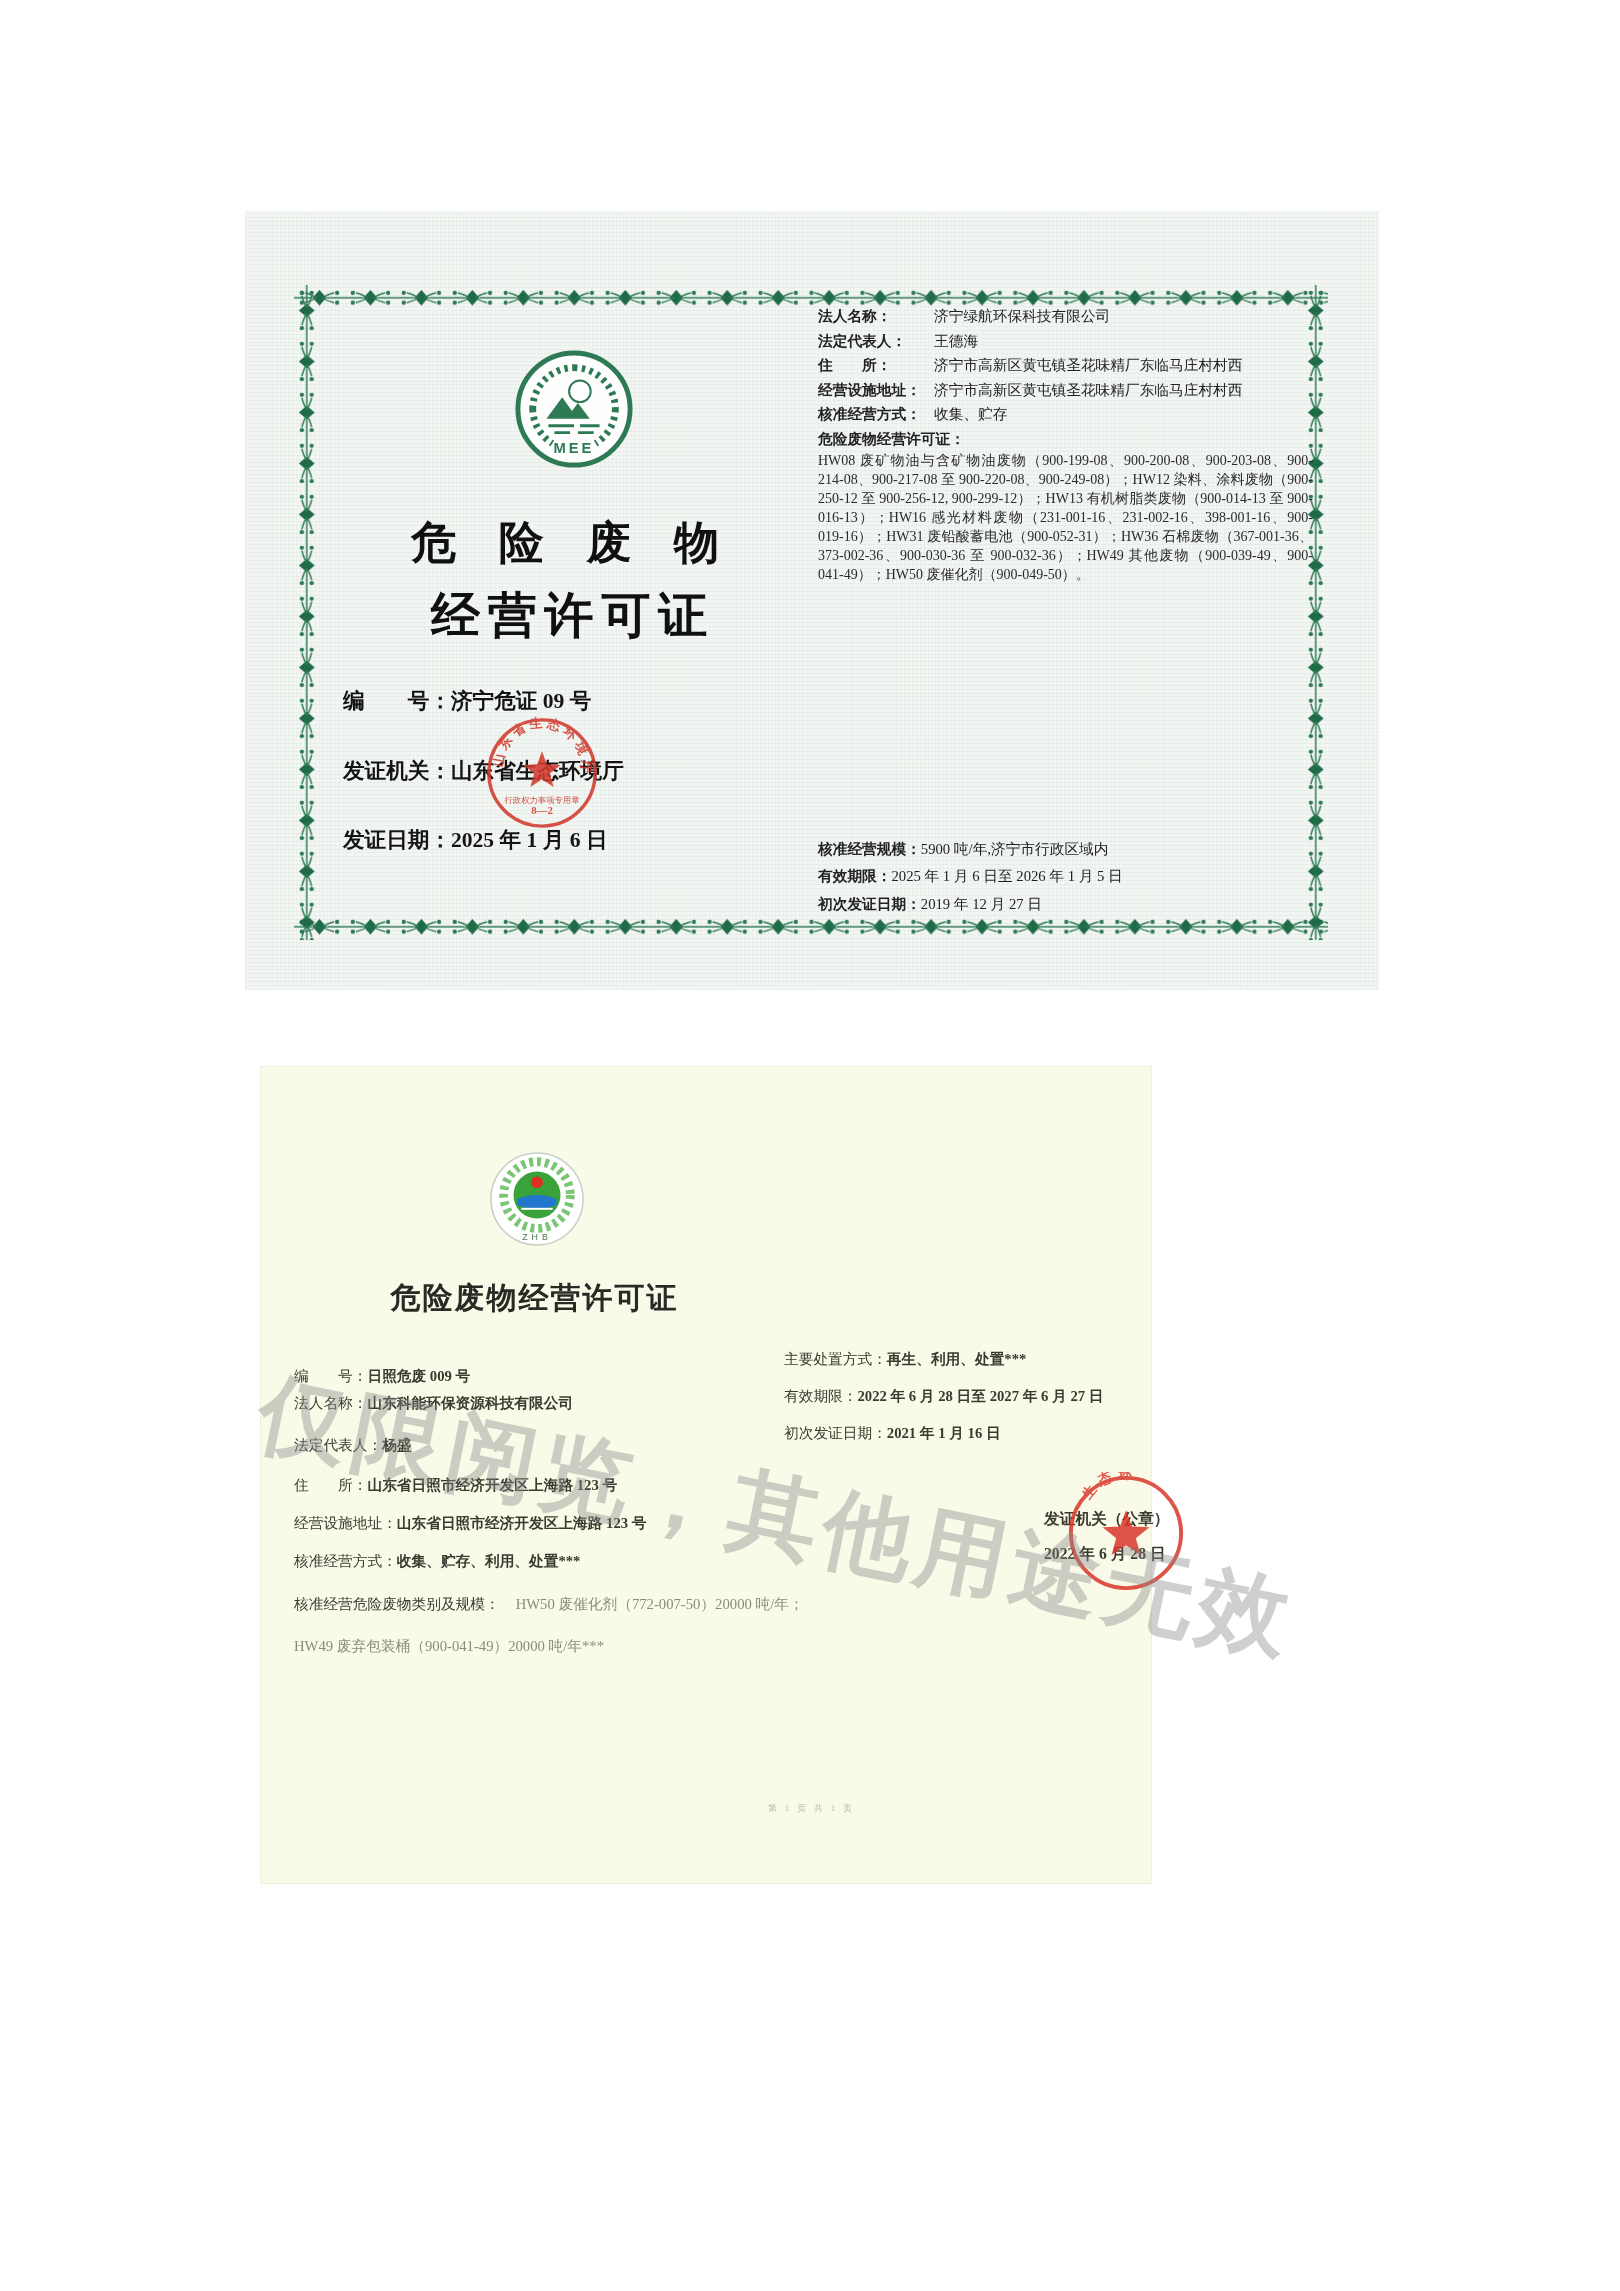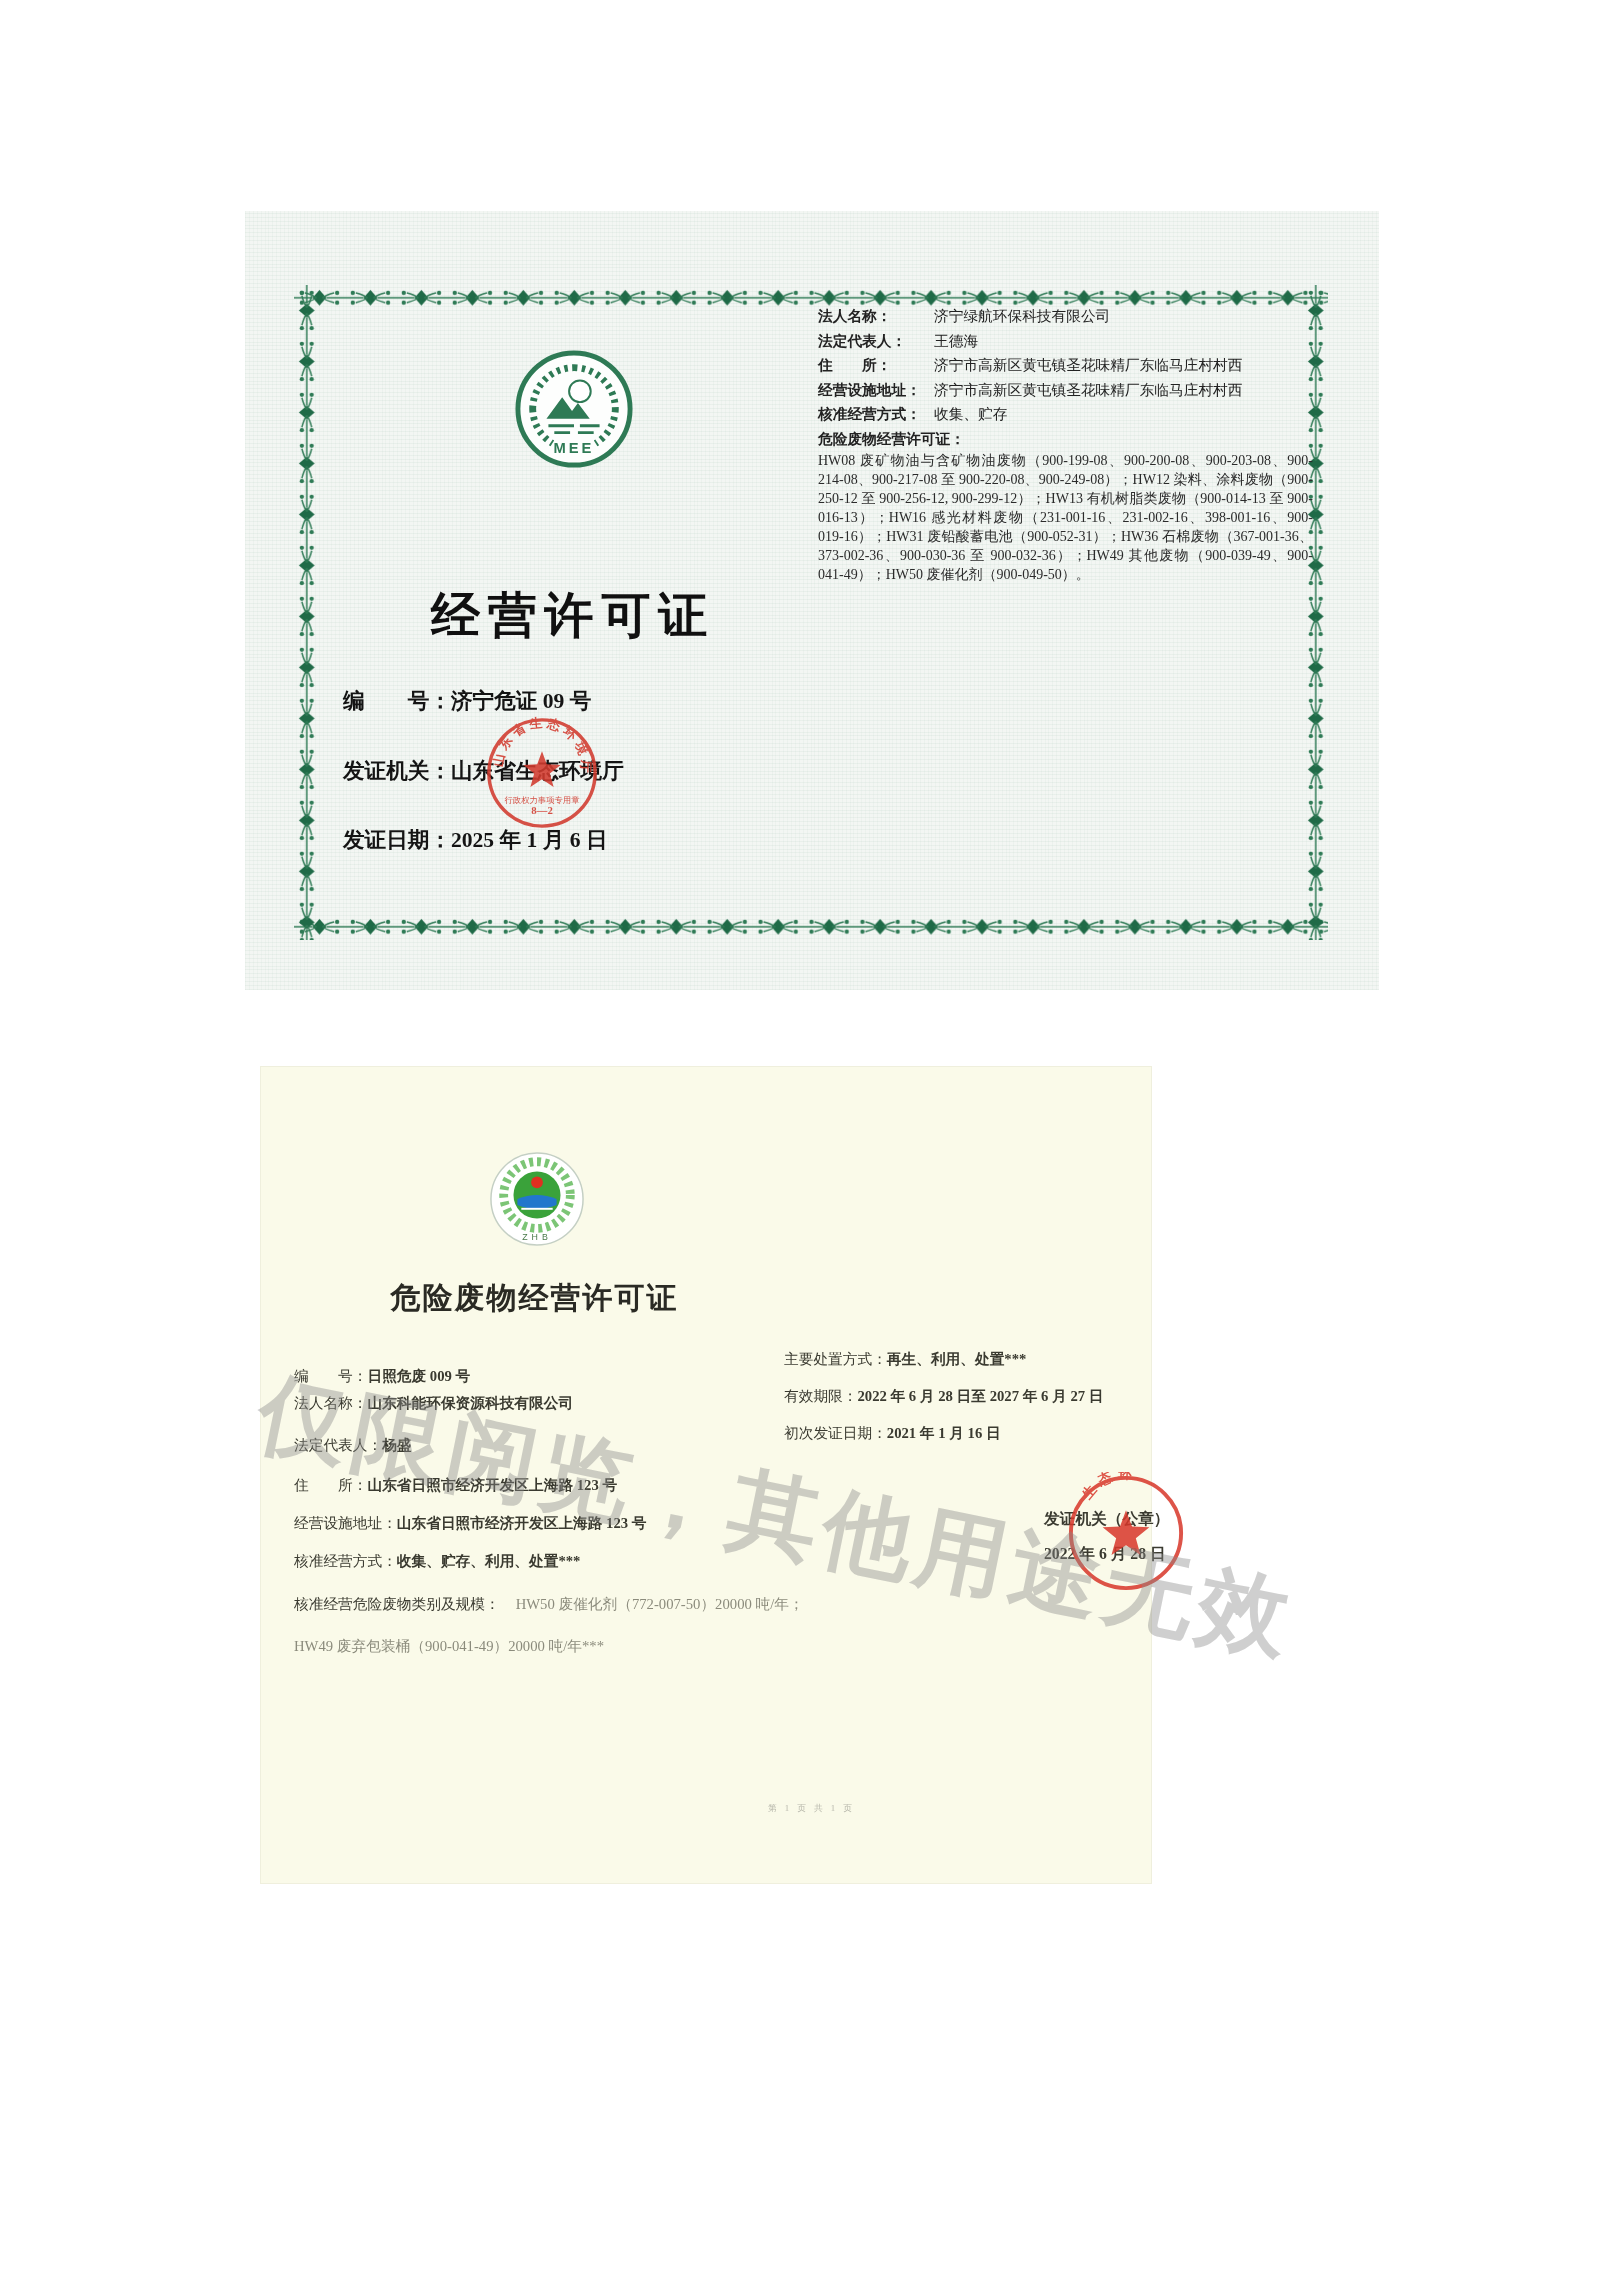--- a/index.html
+++ b/index.html
@@ -112,20 +112,21 @@
       <path d="M62 20 A42 42 0 0 1 104 62" fill="none" stroke="#2e7a55" stroke-width="7" stroke-dasharray="3.5 4.5"></path>
       <path d="M20 62 A42 42 0 0 0 40 97" fill="none" stroke="#2e7a55" stroke-width="7" stroke-dasharray="3.5 4.5"></path>
       <path d="M104 62 A42 42 0 0 1 84 97" fill="none" stroke="#2e7a55" stroke-width="7" stroke-dasharray="3.5 4.5"></path>
       <circle cx="68" cy="44" r="11" fill="#ffffff" stroke="#2e7a55" stroke-width="2"></circle>
       <polygon points="34,72 50,50 60,64 66,56 78,72" fill="#2e7a55"></polygon>
       <path d="M36 79 H62 M68 79 H88 M42 86 H58 M66 86 H82" stroke="#2e7a55" stroke-width="3"></path>
       <rect x="42" y="92" width="40" height="20" fill="#fdfefd"></rect>
       <text x="62" y="107" text-anchor="middle" font-size="15" font-weight="bold" fill="#2e7a55" letter-spacing="3" font-family="Liberation Sans, sans-serif">MEE</text>
     </svg>
 
+    <div class="c1-title c1-t1">危 险 废 物</div>
     <div class="c1-title c1-t2">经营许可证</div>
 
     <div class="c1-leftrow" style="top:475px">
       <span class="lbl">编　　号：</span><span class="val">济宁危证 09 号</span>
     </div>
     <div class="c1-leftrow" style="top:545px">
       <span class="lbl">发证机关：</span><span class="val">山东省生态环境厅</span>
     </div>
     <div class="c1-leftrow" style="top:614px">
       <span class="lbl">发证日期：</span><span class="val">2025 年 1 月 6 日</span>
@@ -162,20 +163,34 @@
         <span class="val">济宁市高新区黄屯镇圣花味精厂东临马庄村村西</span>
       </div>
       <div class="rrow">
         <span class="lbl">核准经营方式：</span>
         <span class="val">收集、贮存</span>
       </div>
       <div class="cat-label">危险废物经营许可证：</div>
       <div class="cat-text">HW08 废矿物油与含矿物油废物（900-199-08、900-200-08、900-203-08、900-214-08、900-217-08 至 900-220-08、900-249-08）；HW12 染料、涂料废物（900-250-12 至 900-256-12, 900-299-12）；HW13 有机树脂类废物（900-014-13 至 900-016-13）；HW16 感光材料废物（231-001-16、231-002-16、398-001-16、900-019-16）；HW31 废铅酸蓄电池（900-052-31）；HW36 石棉废物（367-001-36、373-002-36、900-030-36 至 900-032-36）；HW49 其他废物（900-039-49、900-041-49）；HW50 废催化剂（900-049-50）。</div>
     </div>
 
+    <div class="c1-bottom">
+      <div class="brow">
+        <span class="lbl">核准经营规模：</span>
+        <span class="val">5900 吨/年,济宁市行政区域内</span>
+      </div>
+      <div class="brow">
+        <span class="lbl">有效期限：</span>
+        <span class="val">2025 年 1 月 6 日至 2026 年 1 月 5 日</span>
+      </div>
+      <div class="brow">
+        <span class="lbl">初次发证日期：</span>
+        <span class="val">2019 年 12 月 27 日</span>
+      </div>
+    </div>
   </div>
 
   <div class="cert2">
 
     <svg class="c2-logo" viewBox="0 0 100 100">
       <circle cx="50" cy="50" r="47" fill="#ffffff" stroke="#c4cfc4" stroke-width="1.5"></circle>
       <circle cx="50" cy="46" r="34" fill="none" stroke="#7cc576" stroke-width="9" stroke-dasharray="4 4"></circle>
       <circle cx="50" cy="46" r="24" fill="#3aa23a"></circle>
       <circle cx="50" cy="33" r="6" fill="#e03020"></circle>
       <path d="M30 50 Q50 42 70 50 L70 56 Q50 64 30 56 Z" fill="#2277cc"></path>

